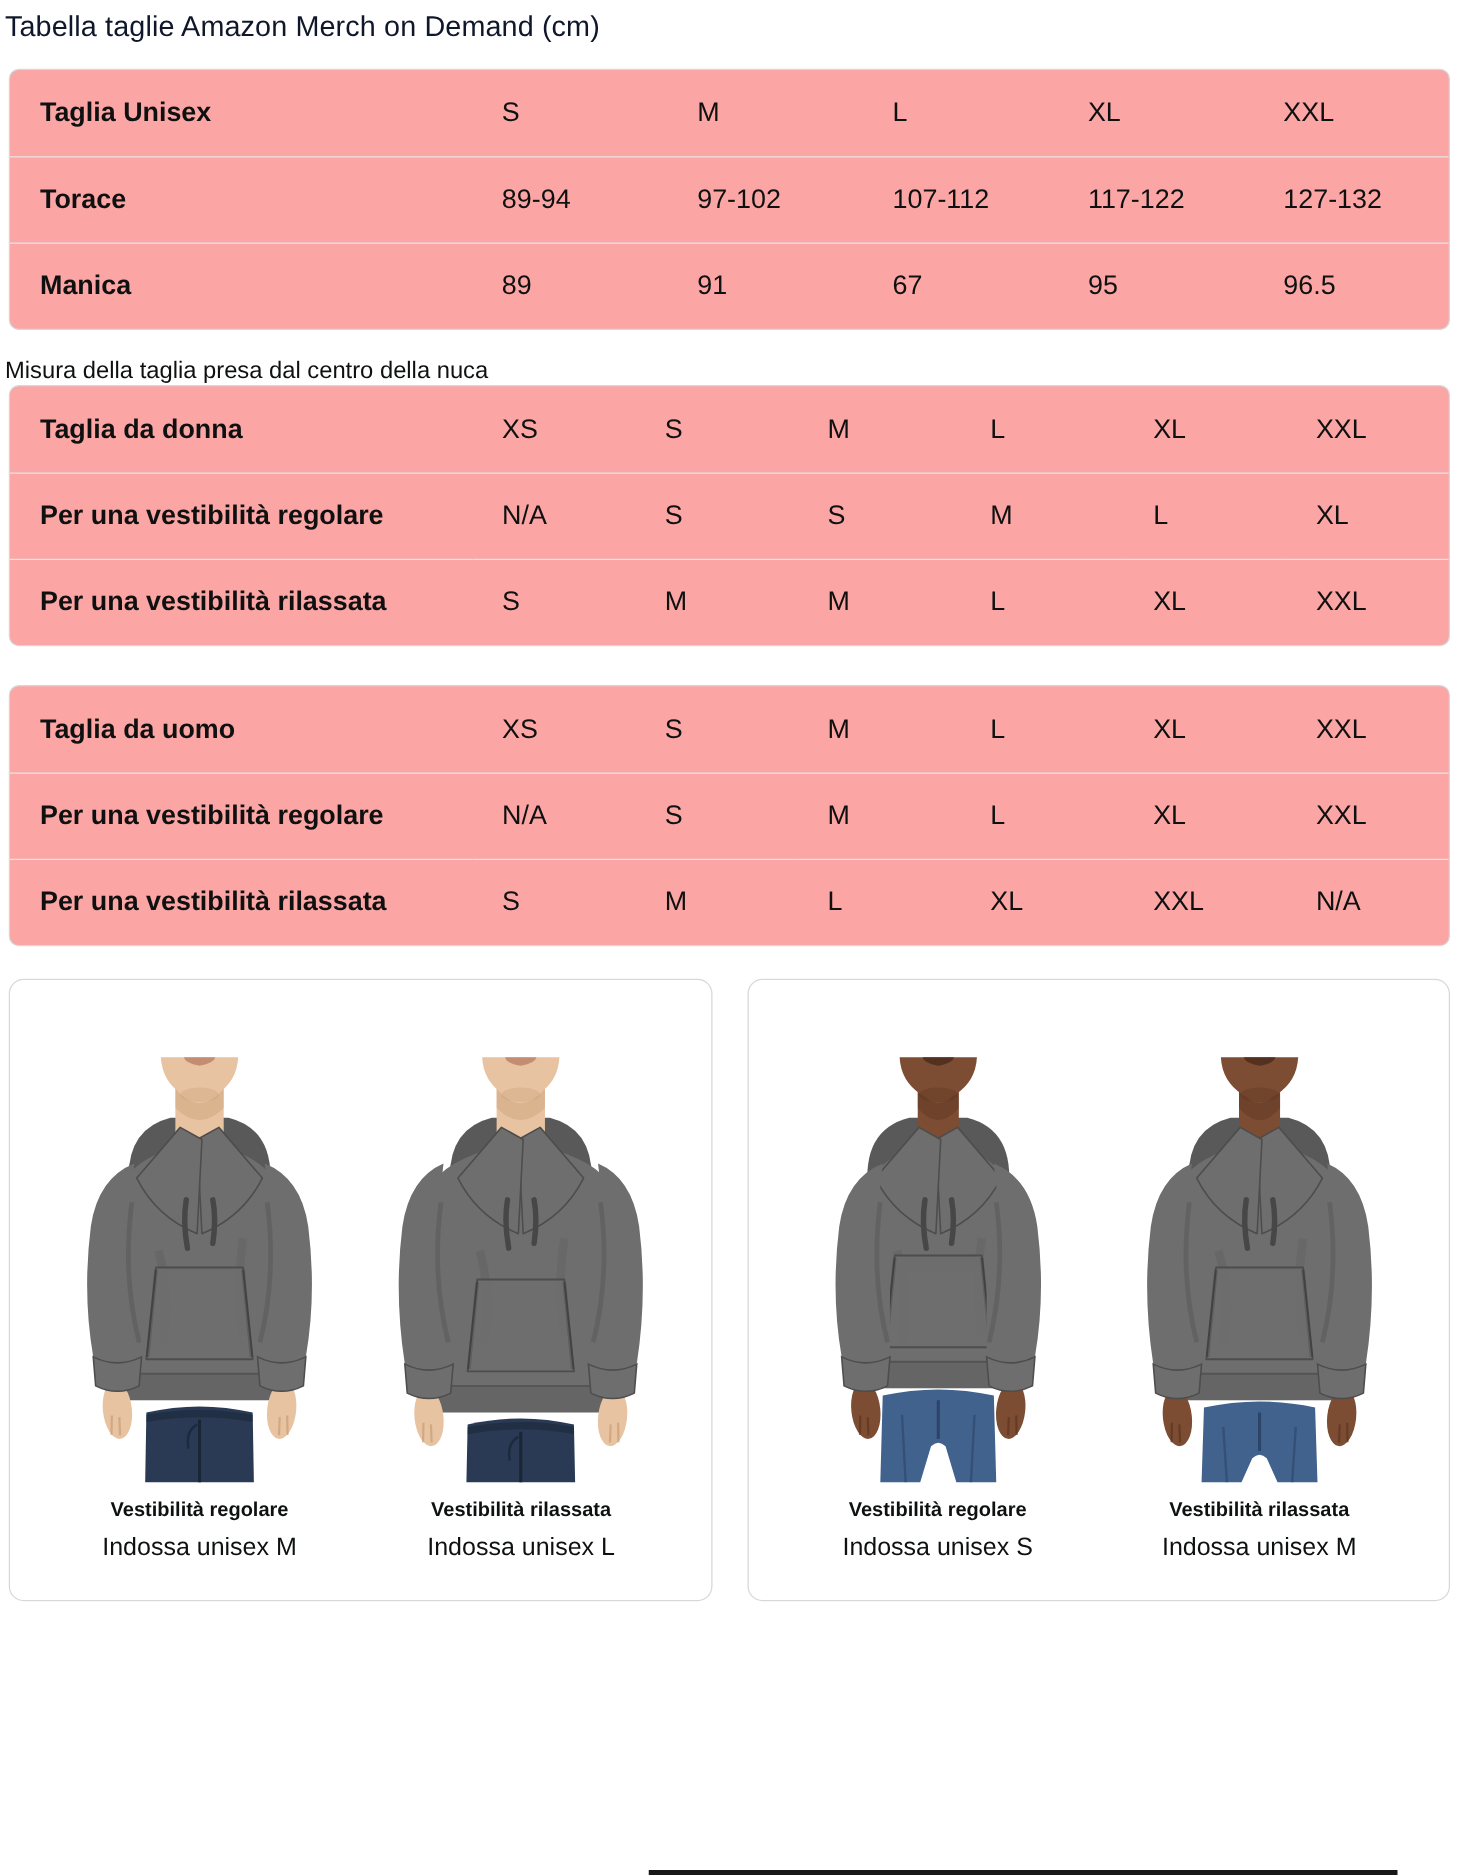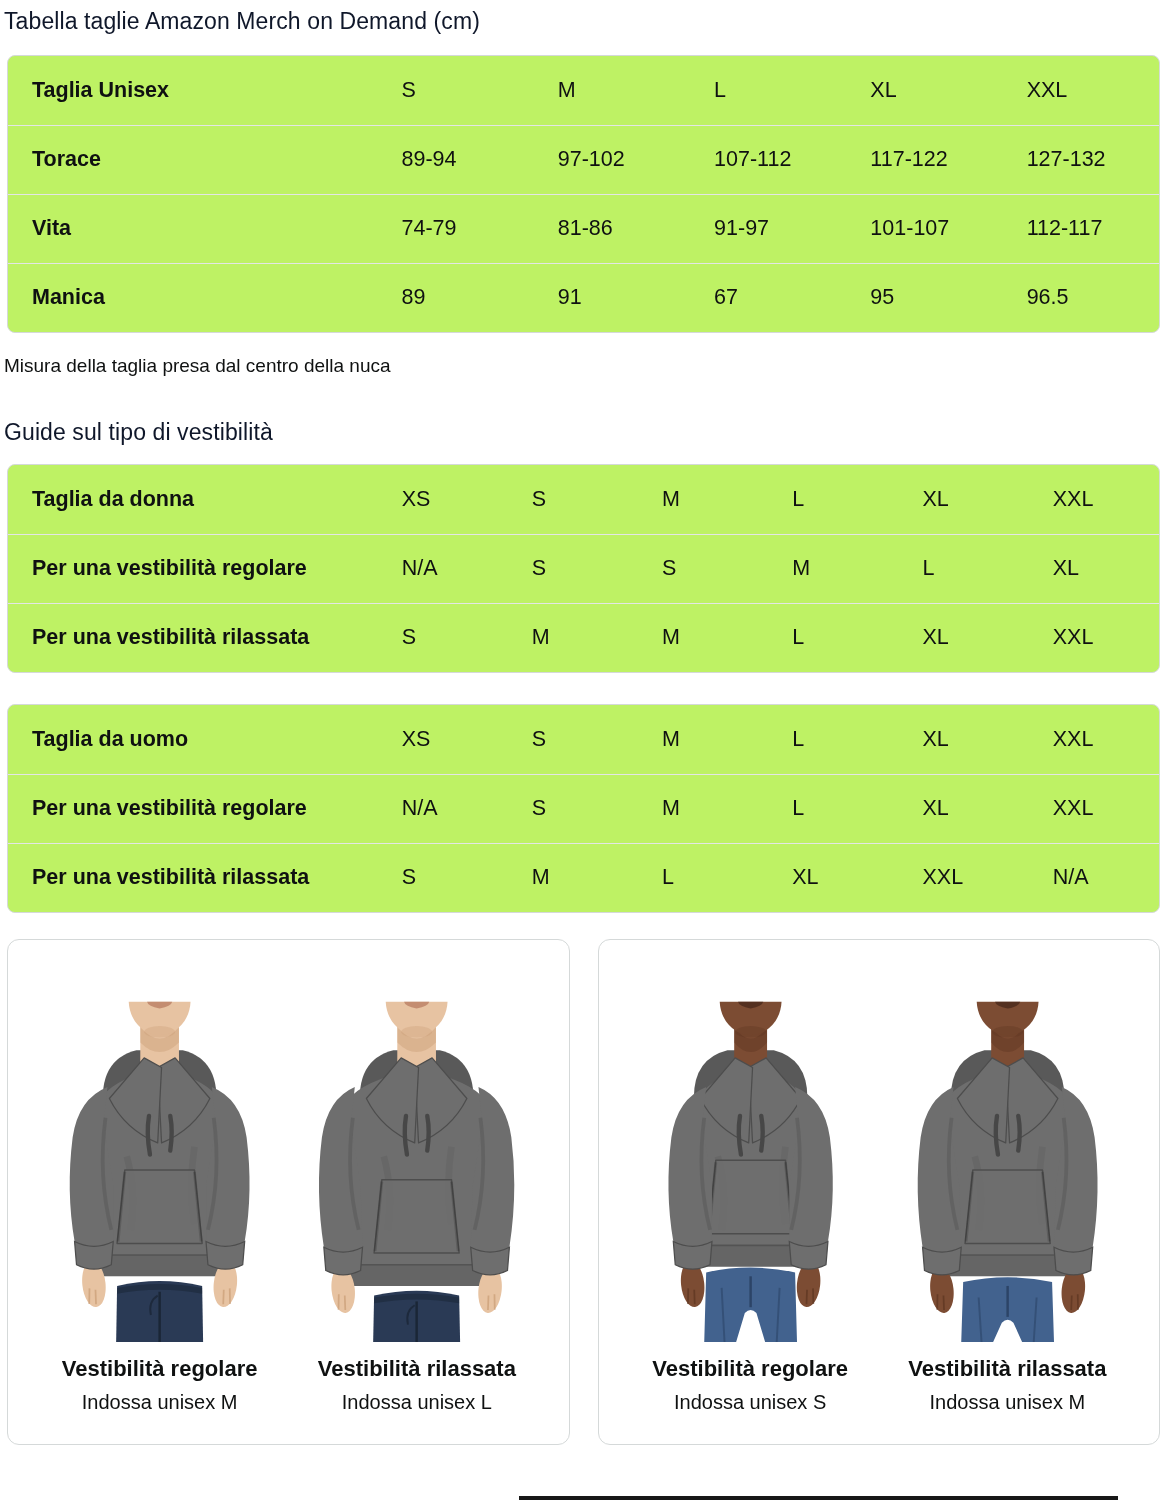--- a/index.html
+++ b/index.html
@@ -10,21 +10,21 @@
     width: 1167px;
   }
   .page { width: 1167px; min-height: 1500px; position: relative; padding-top: 8px; overflow: hidden; }
 
   .h-title {
     font-size: 23px; font-weight: 400; color: #0f172a;
     margin: 0 4px 20px 4px; letter-spacing: 0.1px;
   }
   .tbl {
     margin: 0 7px; border: 1px solid #d5d9d9; border-radius: 8px;
-    overflow: hidden; background: #bef264;
+    overflow: hidden; background: #fca5a5;
   }
   .tbl table {
     width: 100%; border-collapse: collapse; table-layout: fixed;
     font-size: 21.5px; color: #0f1111;
   }
   .tbl tr:not(:first-child) th, .tbl tr:not(:first-child) td {
     border-top: 1px solid #e3e6e6;
   }
   .tbl th, .tbl td {
     height: 69px; text-align: left; vertical-align: middle;
@@ -41,21 +41,21 @@
   .card {
     flex: 1 1 0; border: 1px solid #d5d9d9; border-radius: 12px;
     padding: 28px 20px 30px 26px; background: #fff;
   }
   .card-desc { font-size: 22px; line-height: 1.5; max-width: 432px; }
   .fig-row { display: flex; gap: 6px; margin-top: 22px; padding-right: 6px; }
   .fig { flex: 1 1 0; text-align: center; }
   .fig-img { height: 352px; }
   .fig-img svg { display: block; width: 100%; height: 100%; }
   .fig-caption { margin-top: 14px; }
-  .fit-label { font-size: 22px; font-weight: 700; }
+  .fit-label { font-size: 16px; font-weight: 700; }
   .size-label { font-size: 20px; margin-top: 9px; }
 
   .bottom-bar {
     position: absolute; left: 519px; top: 1496px;
     width: 599px; height: 4px; background: #181818;
   }
 </style>
 </head>
 <body>
 
@@ -84,42 +84,33 @@
       </tr>
       <tr>
         <th>Torace</th>
         <td>89-94</td>
         <td>97-102</td>
         <td>107-112</td>
         <td>117-122</td>
         <td>127-132</td>
       </tr>
       <tr>
-        <th>Vita</th>
-        <td>74-79</td>
-        <td>81-86</td>
-        <td>91-97</td>
-        <td>101-107</td>
-        <td>112-117</td>
-      </tr>
-      <tr>
         <th>Manica</th>
         <td>89</td>
         <td>91</td>
         <td>67</td>
         <td>95</td>
         <td>96.5</td>
       </tr>
     </tbody>
       </table>
   </div>
 
   <p class="note">Misura della taglia presa dal centro della nuca</p>
 
-  <h2 class="h-title h-sub">Guide sul tipo di vestibilità</h2>
 
   <div class="tbl">
     <table>
       <colgroup>
         <col style="width:32.1%">
           <col style="width:11.31%">
           <col style="width:11.31%">
         <col style="width:11.31%">
           <col style="width:11.31%">
           <col style="width:11.31%">

